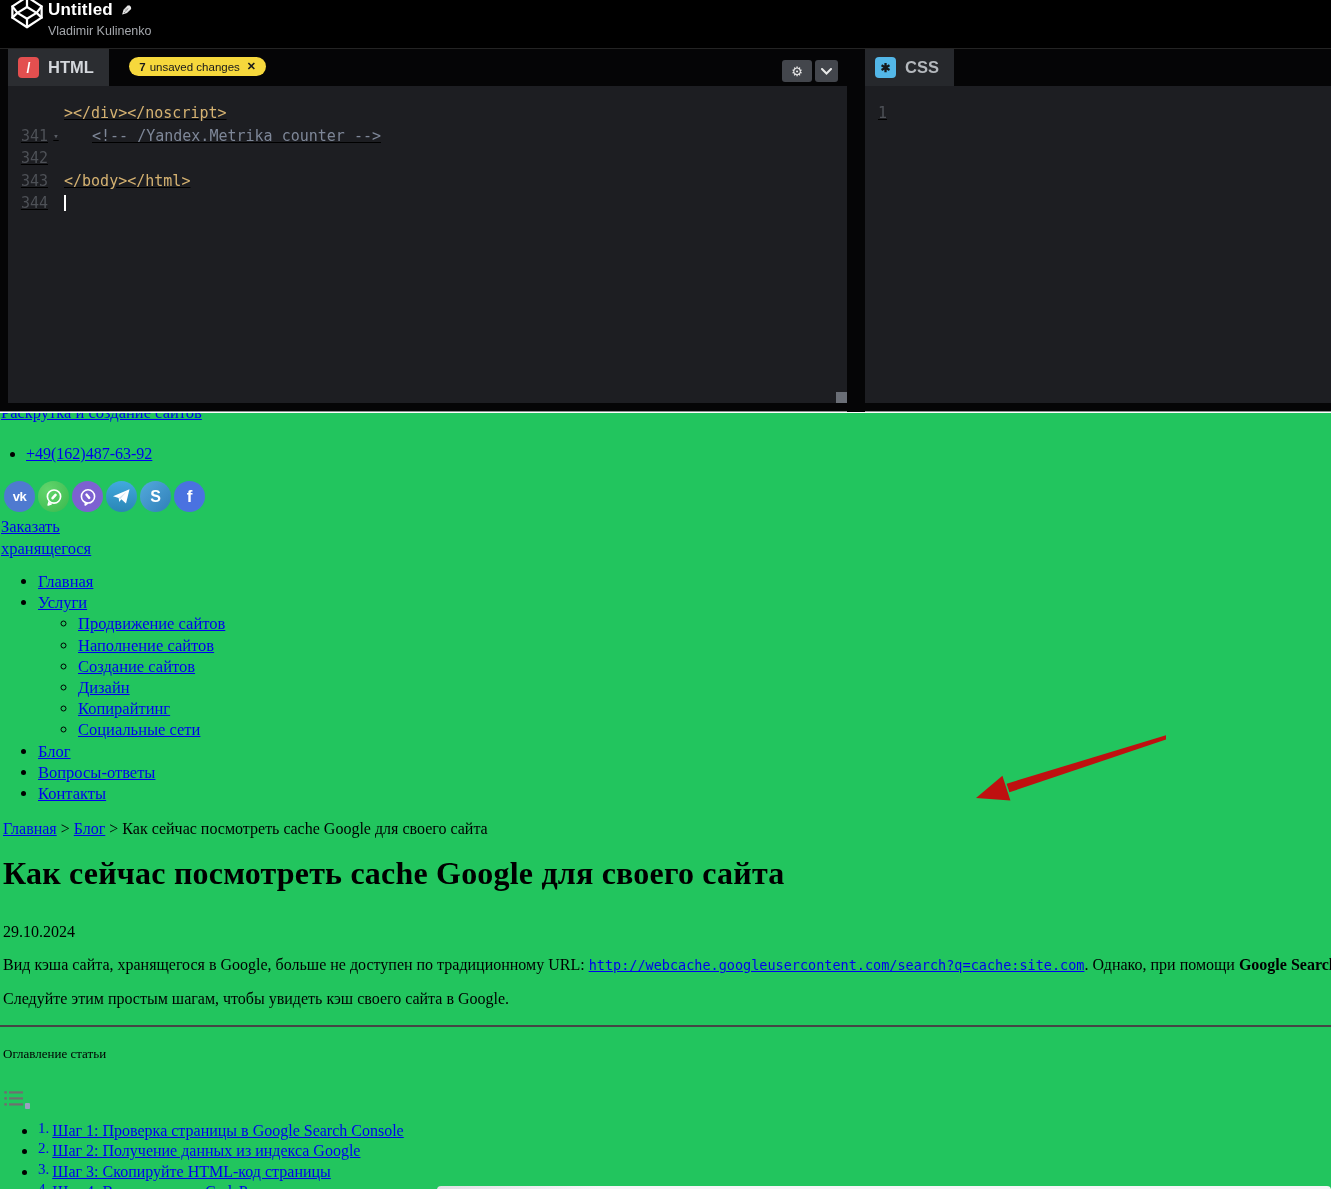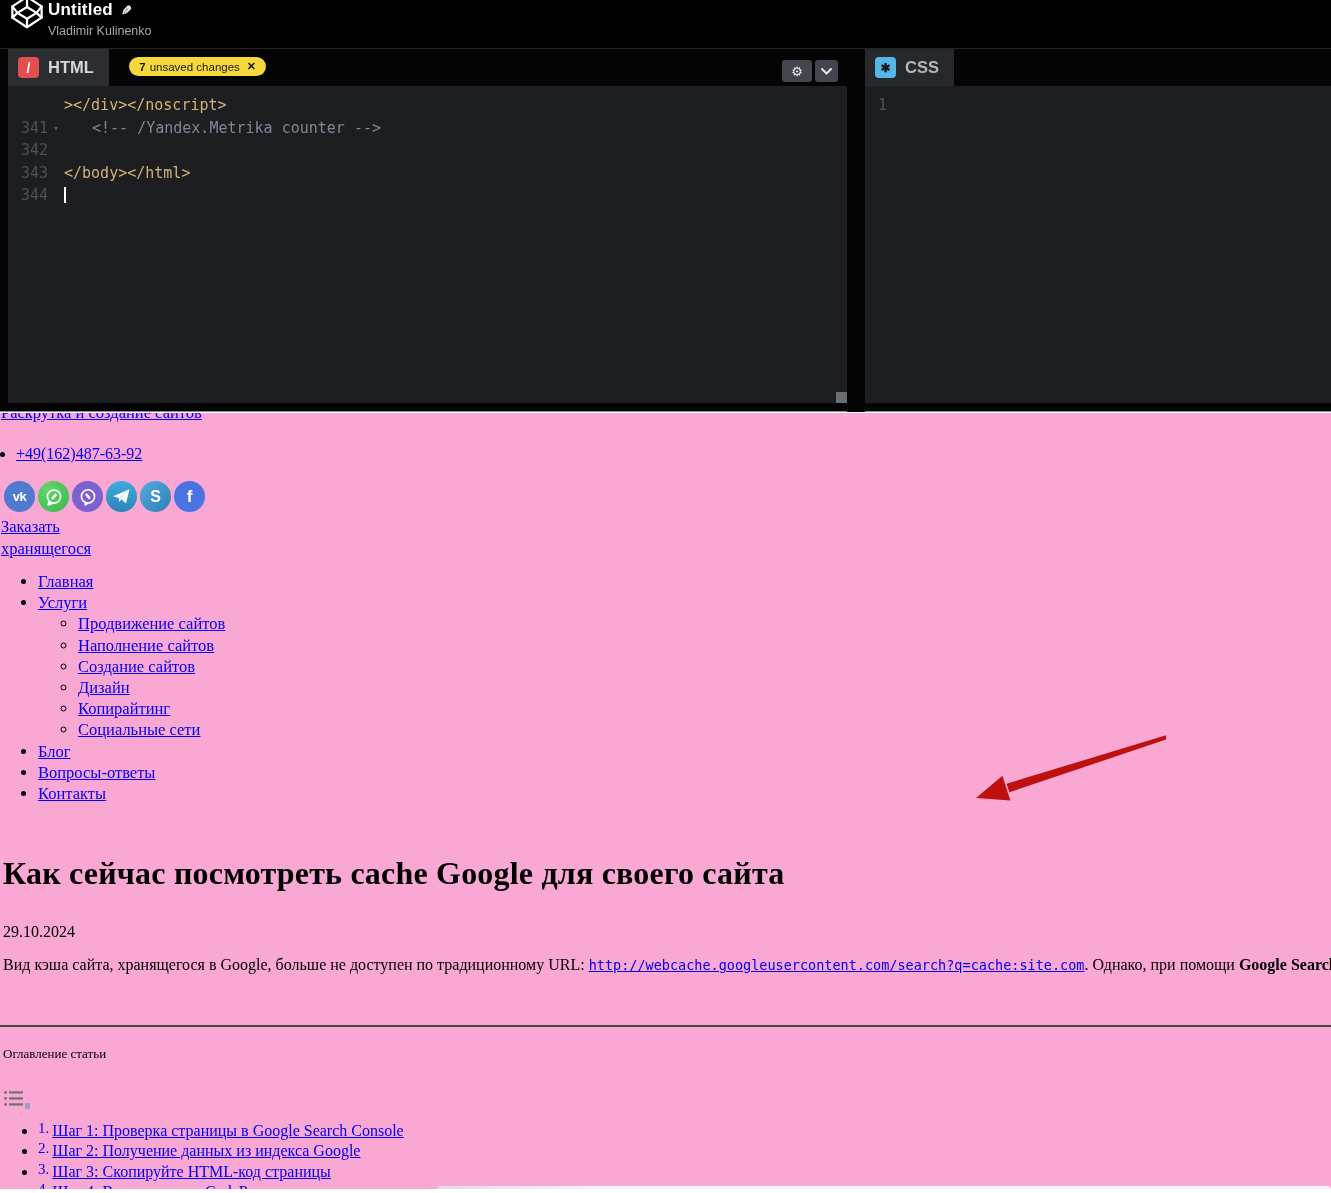--- a/index.html
+++ b/index.html
@@ -41,34 +41,34 @@
   .badge .x { margin-left:7px; font-weight:bold; font-size:11px; cursor:pointer; }
 
   .head-btn { position:absolute; top:11px; height:22px; background:#43464c; border-radius:3px;
               display:flex; align-items:center; justify-content:center; color:#e8e8e8; cursor:pointer; }
   .btn-gear { right:35px; width:30px; font-size:13px; }
   .btn-chevron { right:9px; width:23px; }
 
   .codearea { position:absolute; top:37px; left:0; right:0; bottom:9px; background:#1d1e22; overflow:hidden; }
   .codeline { display:flex; font-family:"DejaVu Sans Mono","Liberation Mono",monospace;
               font-size:15px; line-height:22.5px; white-space:pre; }
-  .codearea { padding-top:8px; }
+  .codearea { padding-top:16px;text-decoration:underline; }
   .ln { width:40px; text-align:right; color:#4e5157; flex:none; }
   .fold { width:16px; color:#5a5e66; font-size:9px; text-align:center; flex:none; line-height:22.5px; }
   .code { color:#d5b271; }
   .tok-comment { color:#7e8798;margin-left:28px; }
   .cursor { display:inline-block; width:2px; height:16px; background:#fff; vertical-align:-3px; }
   .scroll-thumb { position:absolute; right:0; bottom:0; width:11px; height:11px; background:#6a6e76; }
 
   
-  .preview { position:absolute; top:413px; left:0; width:1331px; height:776px; background:#f9a8d4; overflow:hidden;
+  .preview { position:absolute; top:413px; left:0; width:1331px; height:776px; background:#22c55e; overflow:hidden;
              font-family:"Liberation Serif", serif; font-size:16px; color:#000; }
   .preview a { color:#0000ee; text-decoration:underline; cursor:pointer; }
   .clip-link { position:absolute; top:-10px; left:1px; font-size:16.5px; }
-  .phone-list { position:absolute; top:30px; left:0; list-style:disc; padding-left:16px; line-height:21px; }
+  .phone-list { position:absolute; top:30px; left:0; list-style:disc; padding-left:26px; line-height:21px; }
   .social { position:absolute; top:68px; left:4px; display:flex; gap:3px; }
   .soc { width:31px; height:31px; border-radius:50%; display:flex; align-items:center; justify-content:center;
          color:#fff; font-weight:bold; cursor:pointer; }
   .soc-vk { background:#4f7ad0; font-size:13px; letter-spacing:-.5px; font-family:"Liberation Sans",sans-serif; }
   .soc-wa { background:radial-gradient(circle at 32% 28%, #63d56c, #38b84d); }
   .soc-vb { background:#7d61d1; }
   .soc-tg { background:linear-gradient(180deg,#41aade,#2a85b6); }
   .soc-sk { background:linear-gradient(135deg,#54aadd,#2f7fb8); font-size:16px; font-family:"Liberation Sans",sans-serif; }
   .soc-fb { background:#4a72e0; font-size:17px; font-family:"Liberation Sans",sans-serif; }
   .order { position:absolute; top:103px; left:1px; line-height:22px; font-size:16.5px; }
@@ -212,29 +212,33 @@
       <li><a>Блог</a></li>
       <li><a>Вопросы-ответы</a></li>
       <li><a>Контакты</a></li>
     </ul>
 
     <svg class="red-arrow" viewBox="0 0 220 95">
       <polygon points="206,14.2 46.6,62.7 49.4,71.3 206,18.5" fill="#bf1010"></polygon>
       <polygon points="42.4,54.8 16,77 50.4,79.6" fill="#bf1010"></polygon>
     </svg>
 
+    <div class="crumbs">
+      <a>Главная</a><span> &gt; </span><a>Блог</a><span> &gt; </span><span>Как сейчас посмотреть cache Google для своего сайта</span>
+    </div>
 
     <h1 class="article-h1">Как сейчас посмотреть cache Google для своего сайта</h1>
 
     <div class="date">29.10.2024</div>
 
     <div class="para1">
       <span>Вид кэша сайта, хранящегося в Google, больше не доступен по традиционному URL: </span><a class="mono-link">http://webcache.googleusercontent.com/search?q=cache:site.com</a><span>. Однако, при помощи </span><b>Google Search Console</b>
     </div>
 
+    <div class="para2">Следуйте этим простым шагам, чтобы увидеть кэш своего сайта в Google.</div>
 
     <hr class="rule">
 
     <div class="toc-title">Оглавление статьи</div>
 
     <svg class="toc-icon" width="20" height="17" viewBox="0 0 20 17">
       <circle cx="1.6" cy="2.4" r="1.4" fill="#6f6f6f"></circle>
         <rect x="5" y="1.3" width="14" height="2.2" fill="#6f6f6f"></rect>
       <circle cx="1.6" cy="8.4" r="1.4" fill="#6f6f6f"></circle>
         <rect x="5" y="7.3" width="14" height="2.2" fill="#6f6f6f"></rect>

